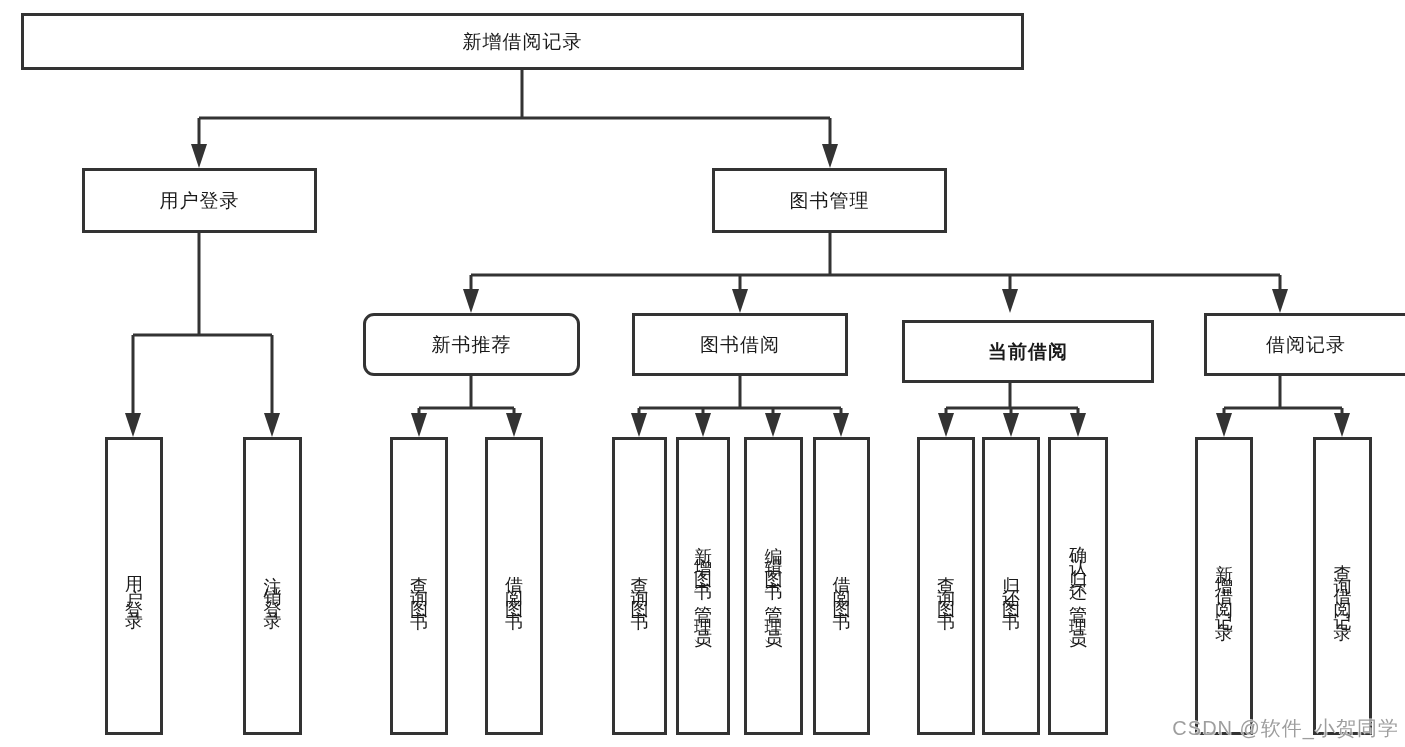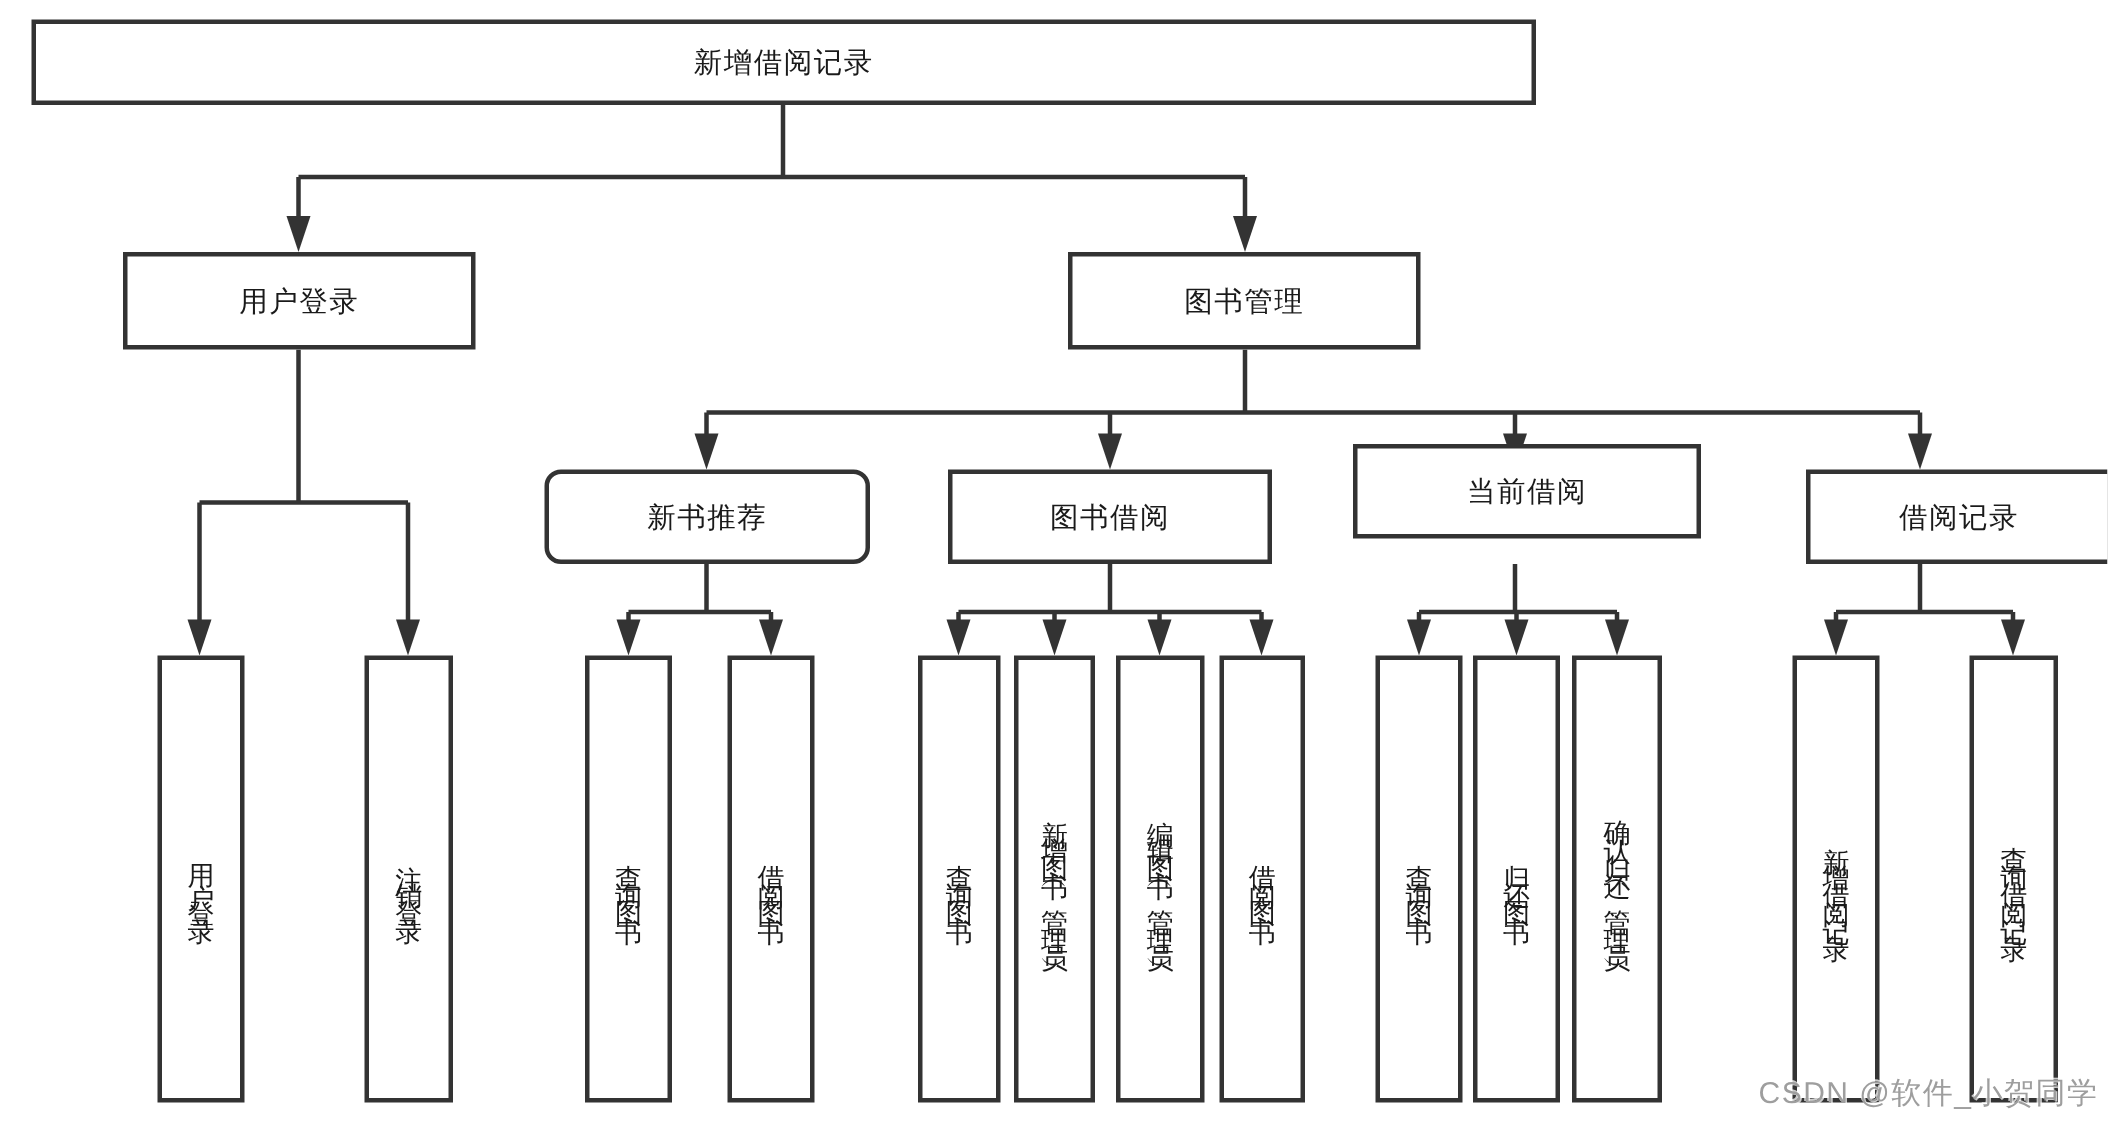--- a/index.html
+++ b/index.html
@@ -124,21 +124,21 @@
   <div class="node node-h" style="left:712px; top:168px; width:235px; height:65px;font-family:Liberation Mono, monospace;">
     <span>图书管理</span>
   </div>
 
   <div class="node node-h" style="left:363px; top:313px; width:217px; height:63px;border-radius:11px;">
     <span>新书推荐</span>
   </div>
   <div class="node node-h" style="left:632px; top:313px; width:216px; height:63px;text-align:center;">
     <span>图书借阅</span>
   </div>
-  <div class="node node-h" style="left:902px; top:296px; width:232px; height:63px;">
+  <div class="node node-h" style="left:902px; top:320px; width:252px; height:63px;font-weight:bold;">
     <span>当前借阅</span>
   </div>
   <div class="node node-h" style="left:1172px; top:313px; width:204px; height:63px;margin-left:32px;">
     <span>借阅记录</span>
   </div>
 
   <div class="node node-v" style="left:105px; top:437px; width:58px; height:298px;">
     <span class="vtext">用户登录</span>
   </div>
   <div class="node node-v" style="left:243px; top:437px; width:59px; height:298px;">

